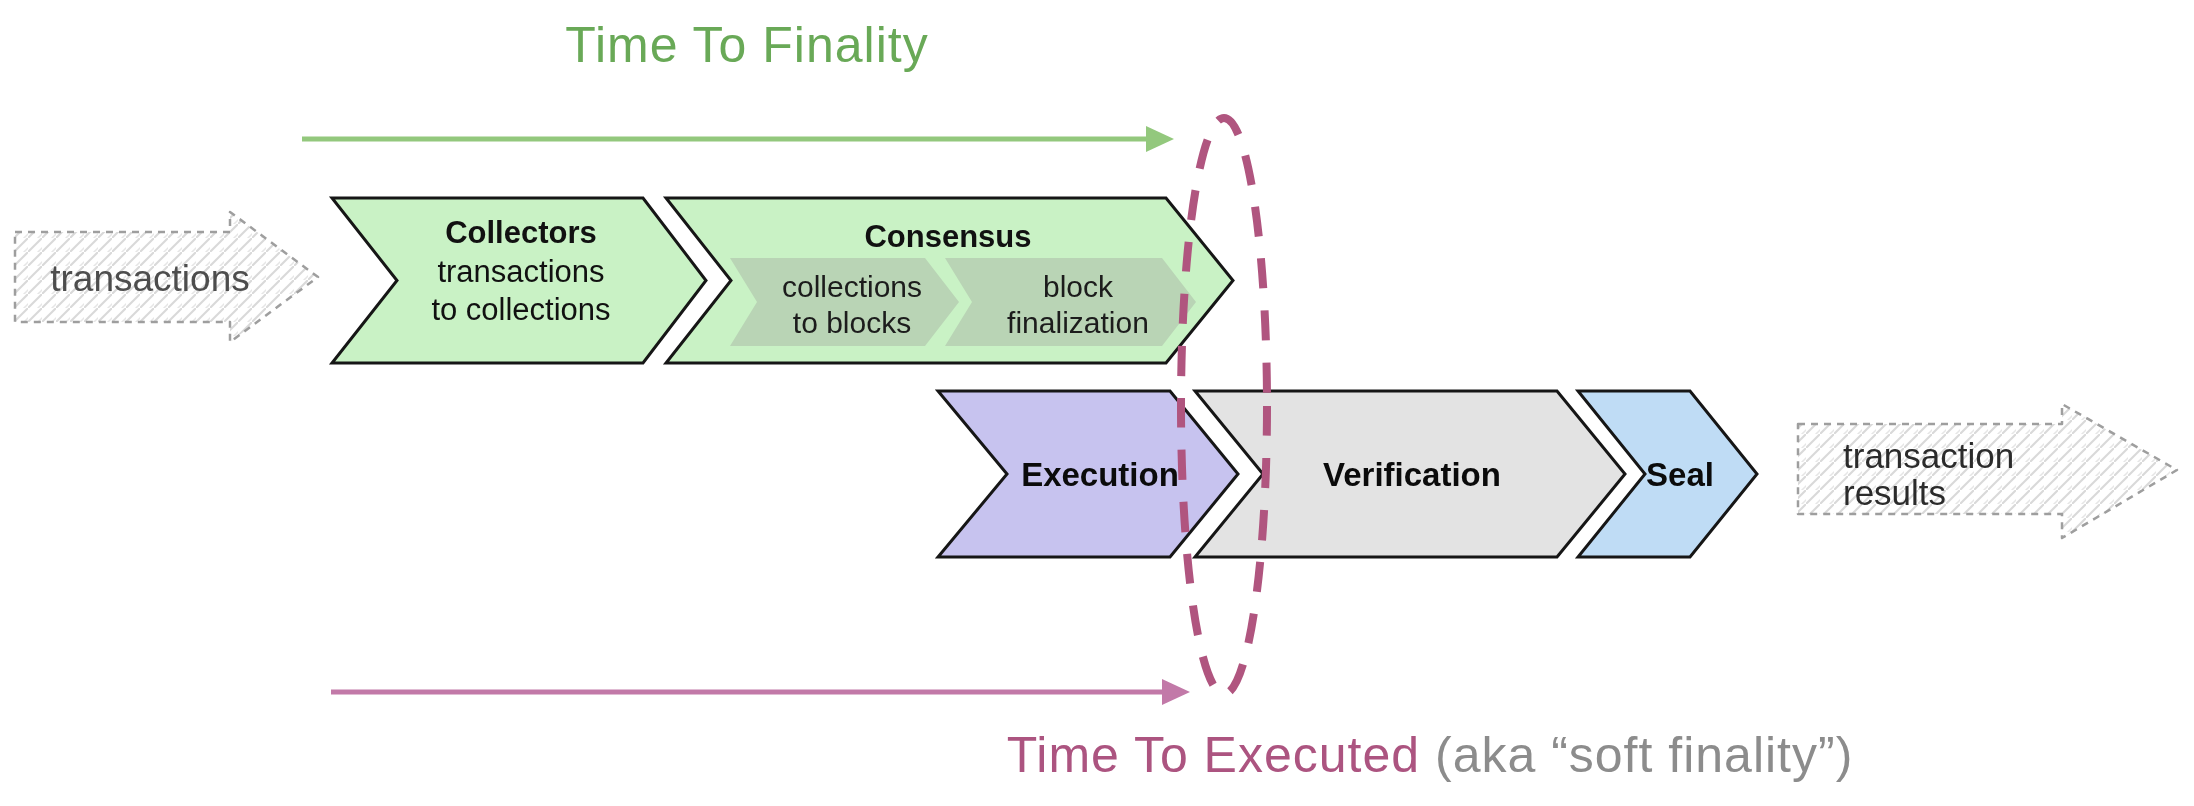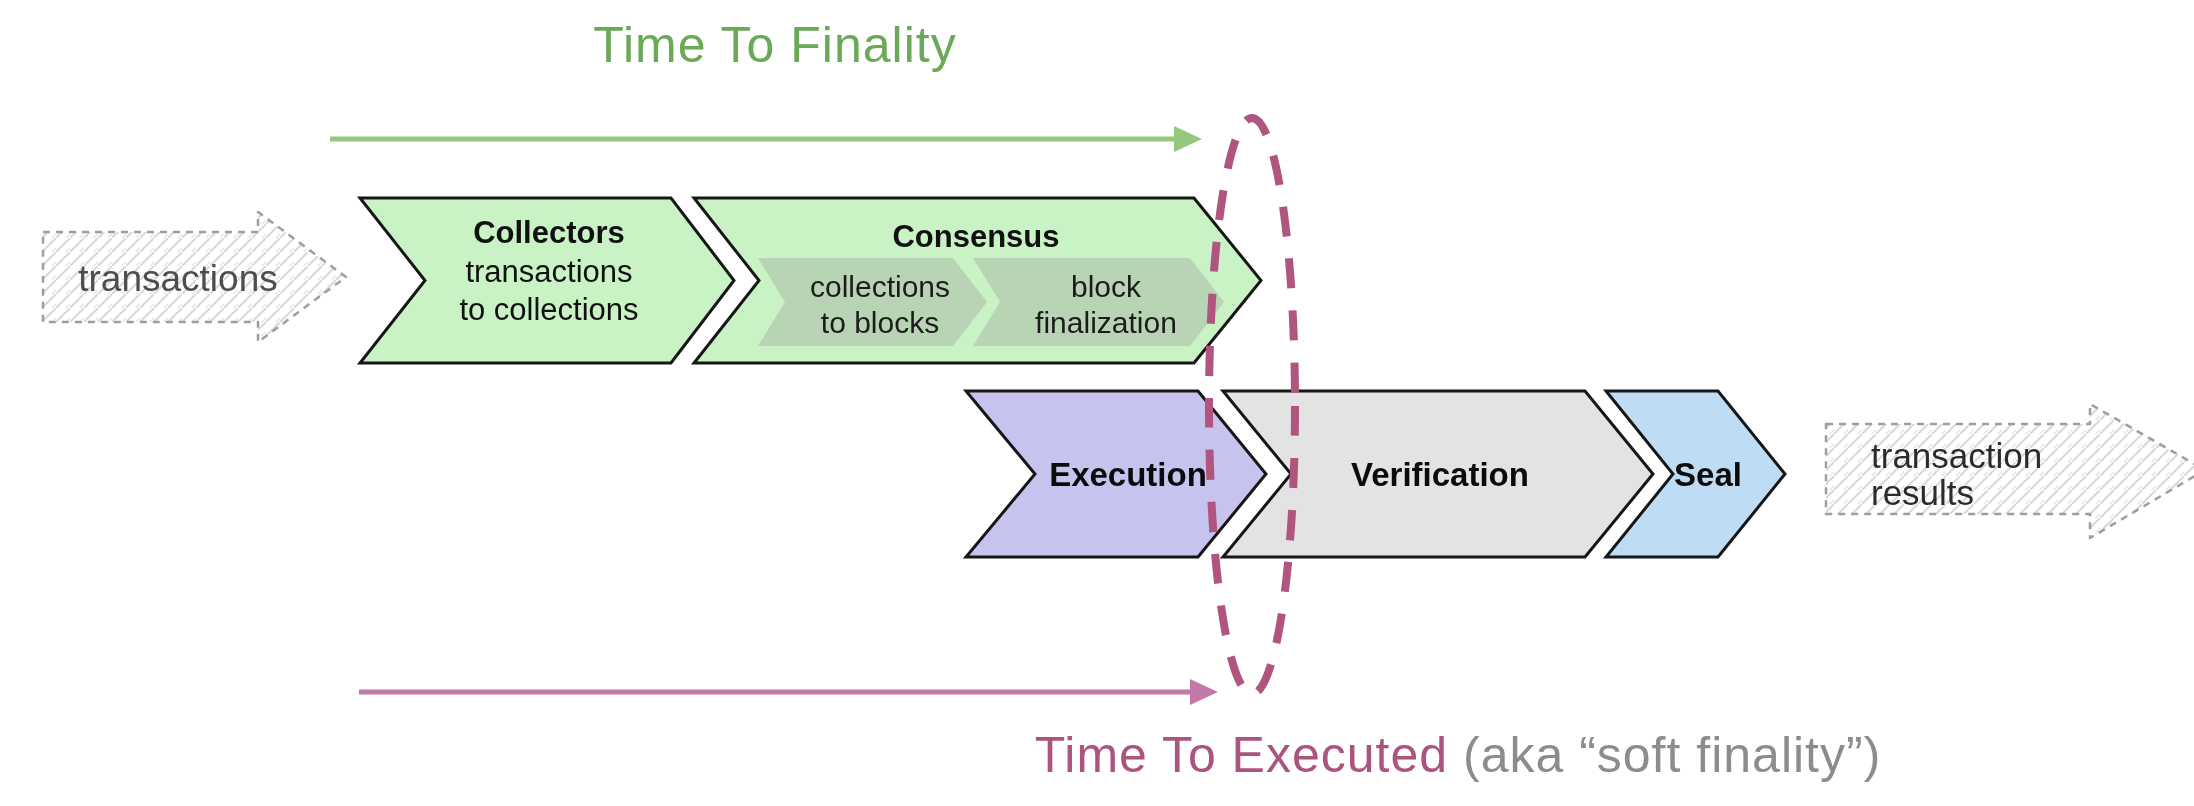--- a/index.html
+++ b/index.html
@@ -1,16 +1,16 @@
 <!DOCTYPE html>
 <html><head>
 <meta charset="utf-8">
 <style>
   html,body{margin:0;padding:0;background:#ffffff;}
-  .stage{width:2036px;height:806px;position:relative;margin-left:28px;}
+  .stage{width:2036px;height:806px;position:relative;}
   svg{display:block;}
   text{font-family:"Liberation Sans", sans-serif;}
   .chev{stroke:#161616;stroke-width:3;stroke-linejoin:miter;}
   .subchev{stroke:none;}
   .hatched{stroke:#9e9e9e;stroke-width:2.5;stroke-dasharray:7 6;stroke-linejoin:round;}
   .stage-label{font-weight:bold;font-size:31px;fill:#111;text-anchor:middle;}
   .stage-sub{font-size:31px;fill:#111;text-anchor:middle;}
   .band-label{font-size:30px;fill:#1c1c1c;text-anchor:middle;}
   .big-label{font-weight:bold;font-size:33px;fill:#0b0b0b;text-anchor:middle;}
   .io-label{font-size:37px;fill:#4d4d4d;text-anchor:middle;}

